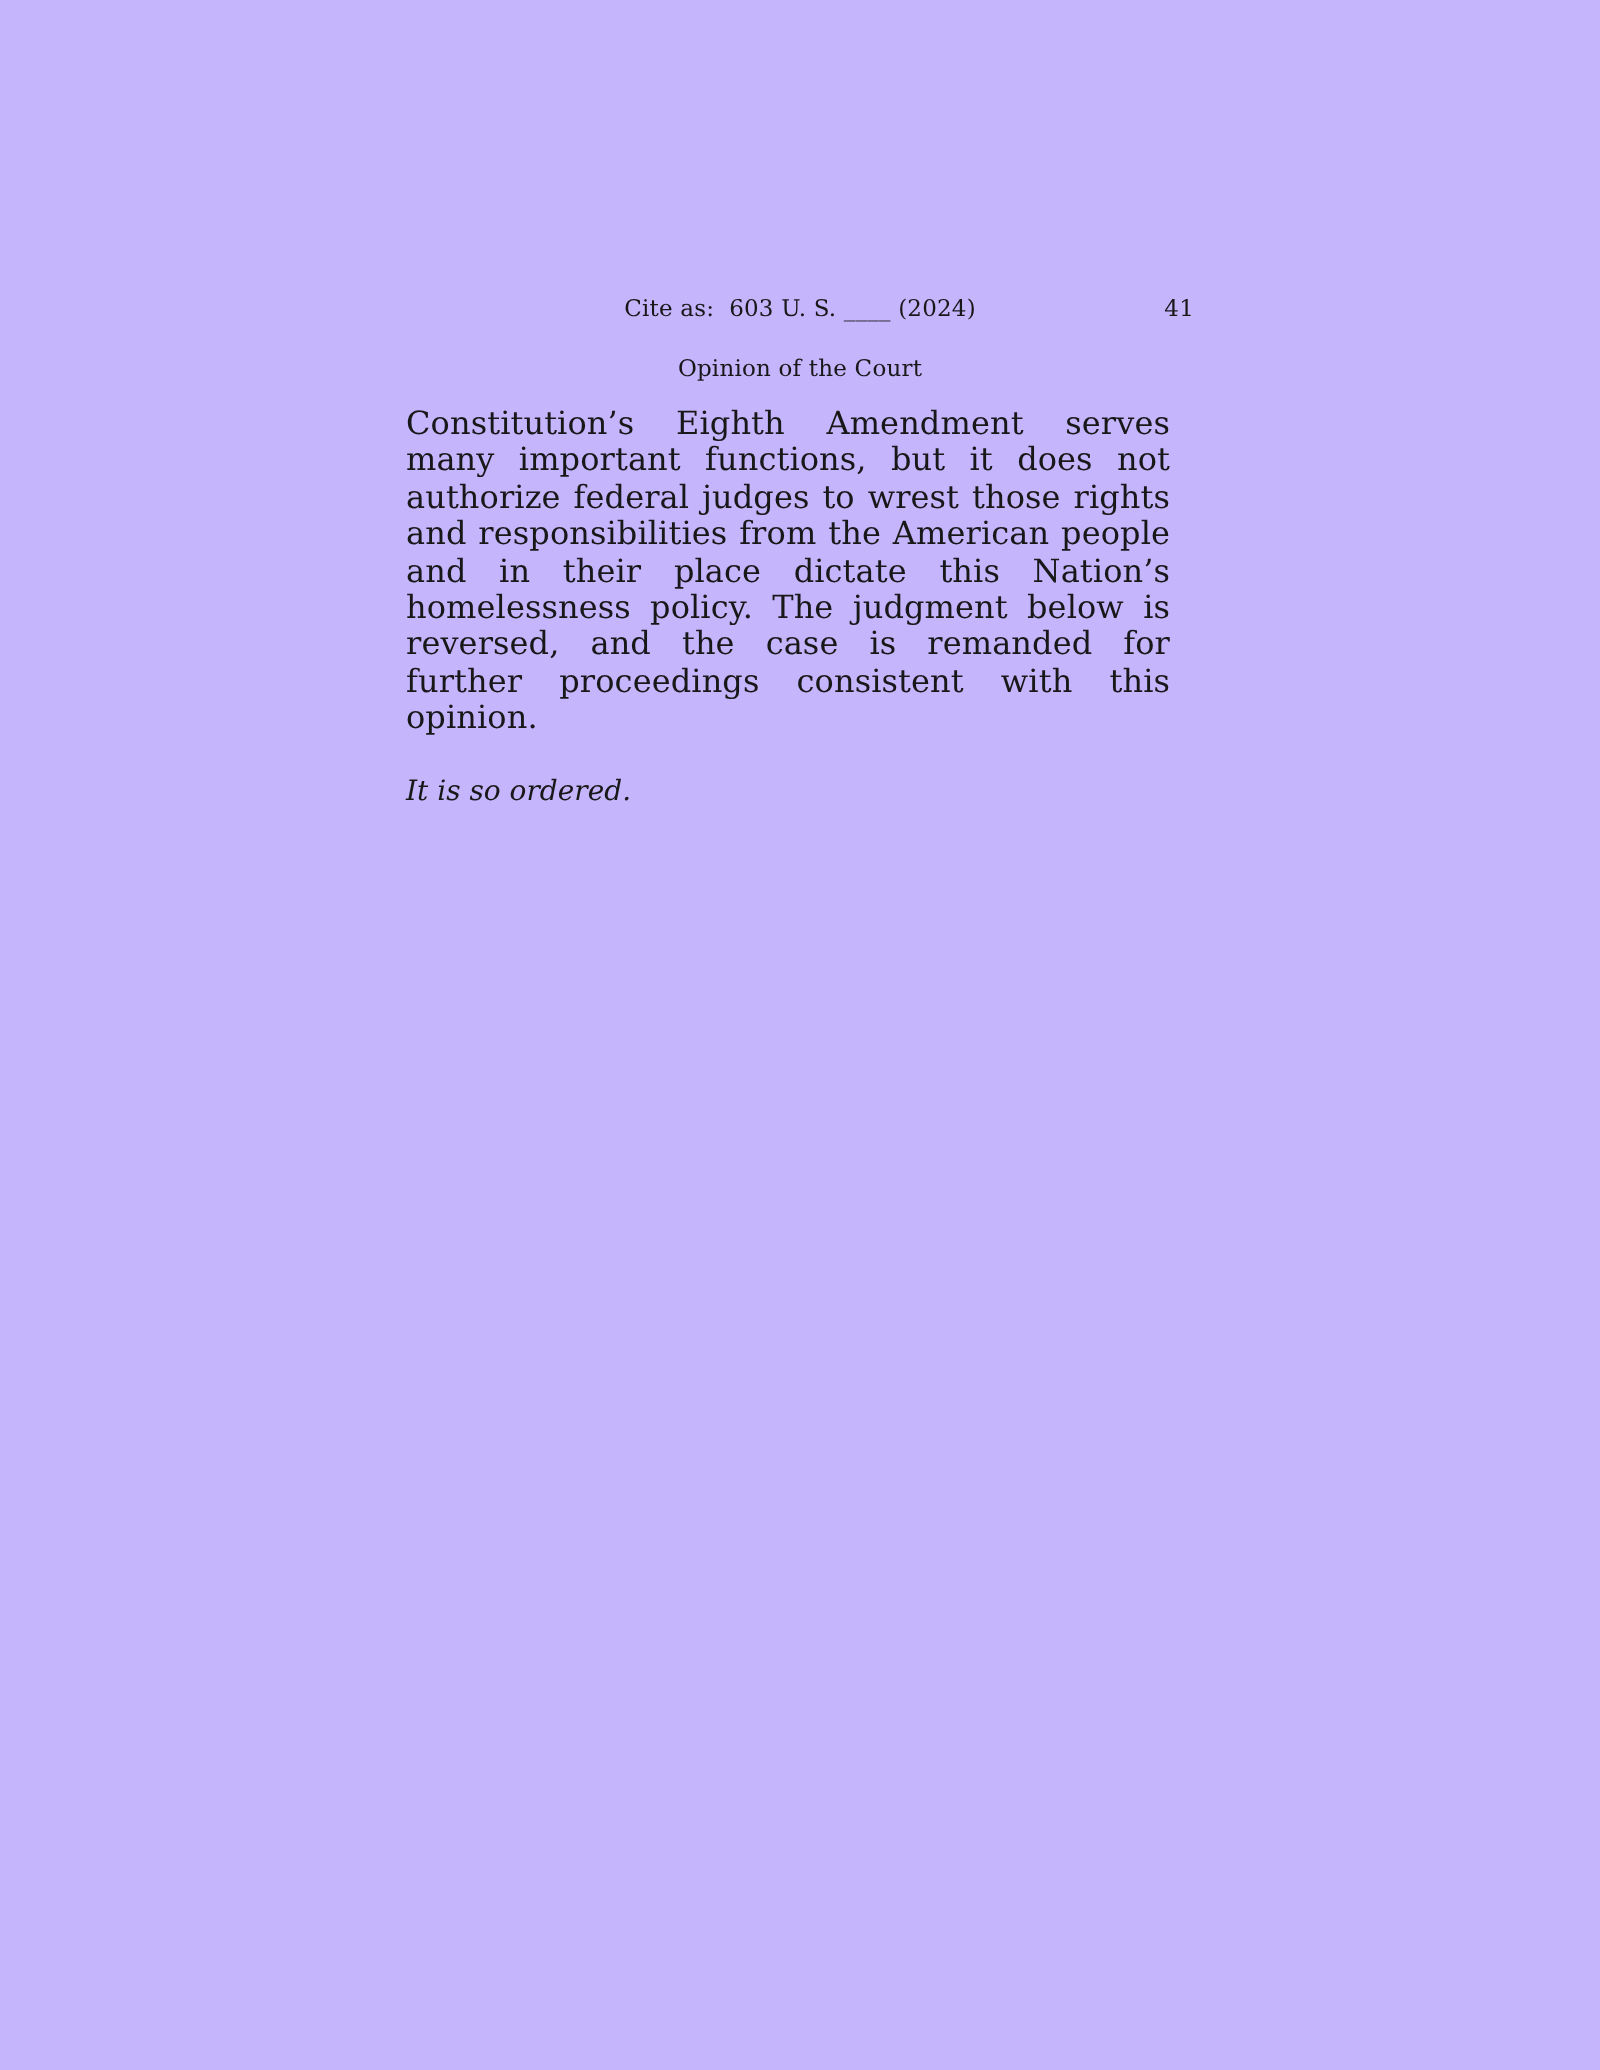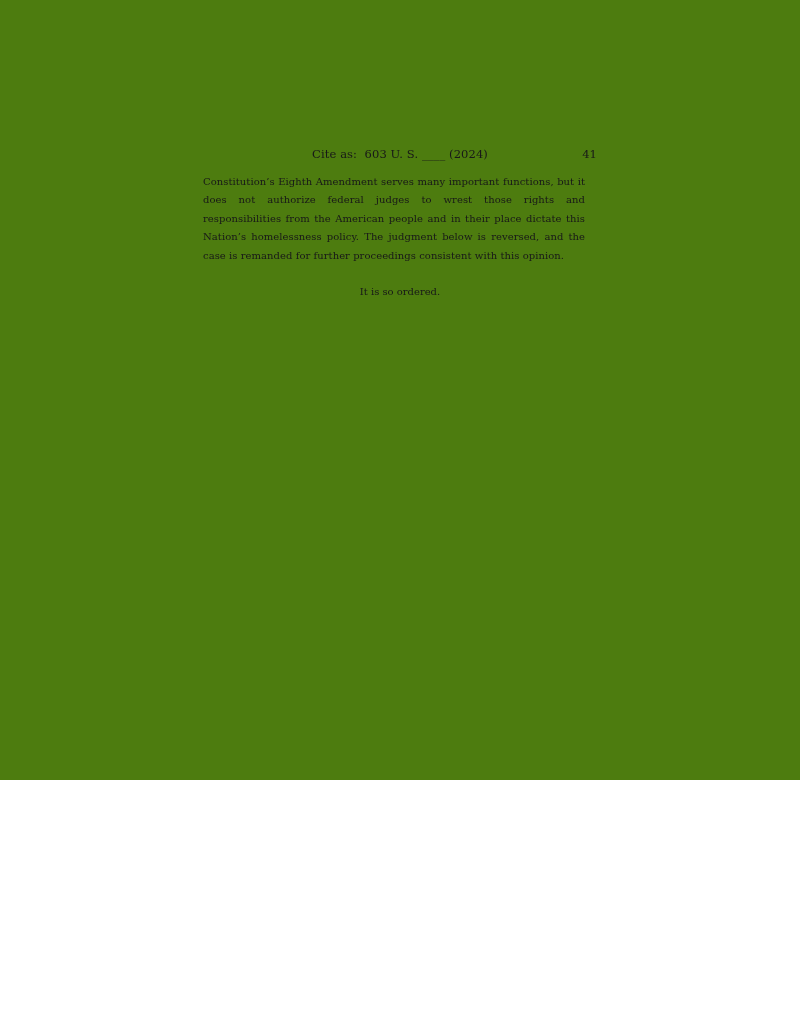--- a/index.html
+++ b/index.html
@@ -13,22 +13,22 @@
     font-family: "DejaVu Serif", serif;
     color: #181818;
     position: relative;
     overflow: hidden;
   }
   .page {
     position: absolute;
     left: 0;
     top: 0;
     width: 800px;
-    height: 780px;
-    background: #4d7c0f;
+    height: 1035px;
+    background: #c4b5fd;
   }
   .content {
     position: absolute;
     left: 203px;
     top: 0;
     width: 394px;
   }
   .running-header {
     position: relative;
     margin-top: 147px;
@@ -47,38 +47,40 @@
   }
   .section-title {
     margin-top: 16px;
     text-align: center;
     font-size: 11.5px;
     line-height: 14px;
     letter-spacing: 0.1px;
   }
   .body-para {
     margin: 12px 12px 0 0;
-    font-size: 10px;
+    font-size: 16px;
     line-height: 18.4px;
     text-align: justify;
     text-justify: inter-word;
     letter-spacing: 0.05px;
   }
   .closing {
     margin: 18px 0 0 0;
-    font-size: 10px;
+    font-size: 14px;
     line-height: 18.4px;
-    text-align: center;
+    font-style: italic;
+    text-align: left;
   }
 </style>
 </head>
 <body>
 
 <div class="page">
   <div class="content">
     <div class="running-header">
       <span class="cite">Cite as:  603 U. S. ____ (2024)</span>
       <span class="page-num">41</span>
     </div>
+    <div class="section-title">Opinion of the Court</div>
     <p class="body-para">Constitution’s Eighth Amendment serves many important functions, but it does not authorize federal judges to wrest those rights and responsibilities from the American people and in their place dictate this Nation’s homelessness policy. The judgment below is reversed, and the case is remanded for further proceedings consistent with this opinion.</p>
     <p class="closing">It is so ordered.</p>
   </div>
 </div>
 
 </body></html>

